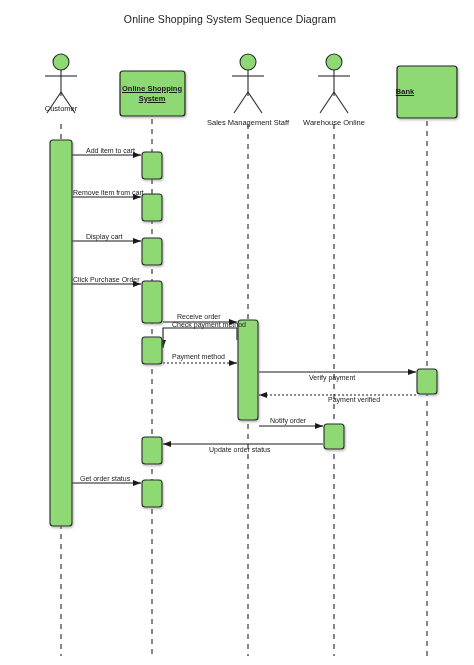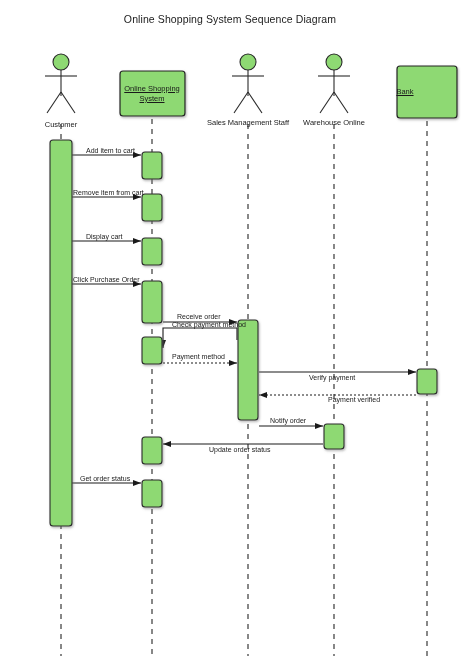--- a/index.html
+++ b/index.html
@@ -41,20 +41,21 @@
   }
   .box-label {
     position: absolute;
     text-align: center;
     font-size: 7.5px;
     color: #1a1a1a;
     text-decoration: underline;
     line-height: 10px;
     transform: translateX(-50%);
     width: 70px;
+    font-weight: bold;
   }
   .msg-label {
     position: absolute;
     font-size: 7px;
     color: #1a1a1a;
     white-space: nowrap;
   }
 </style>
 </head>
 <body>
@@ -131,21 +132,21 @@
         <rect x="142" y="337" width="20" height="27" rx="3" ry="3" fill="#8ed973" stroke="#2a2a2a" stroke-width="1.1" filter="url(#softShadow)"></rect>
         <rect x="142" y="437" width="20" height="27" rx="3" ry="3" fill="#8ed973" stroke="#2a2a2a" stroke-width="1.1" filter="url(#softShadow)"></rect>
         <rect x="142" y="480" width="20" height="27" rx="3" ry="3" fill="#8ed973" stroke="#2a2a2a" stroke-width="1.1" filter="url(#softShadow)"></rect>
         <rect x="238" y="320" width="20" height="100" rx="3" ry="3" fill="#8ed973" stroke="#2a2a2a" stroke-width="1.1" filter="url(#softShadow)"></rect>
         <rect x="417" y="369" width="20" height="25" rx="3" ry="3" fill="#8ed973" stroke="#2a2a2a" stroke-width="1.1" filter="url(#softShadow)"></rect>
         <rect x="324" y="424" width="20" height="25" rx="3" ry="3" fill="#8ed973" stroke="#2a2a2a" stroke-width="1.1" filter="url(#softShadow)"></rect>
       </g>
   </svg>
 
   <div id="labels-layer">
-      <div class="participant-label" style="left: 61px; top: 120px;">Customer</div>
+      <div class="participant-label" style="left: 61px; top: 104px;">Customer</div>
       <div class="box-label" style="left: 152px; top: 83.5px;">Online Shopping System</div>
       <div class="participant-label" style="left: 248px; top: 118px; text-align: center;">Sales Management Staff</div>
       <div class="participant-label" style="left: 334px; top: 118px;">Warehouse Online</div>
       <div class="box-label" style="left: 405px; top: 87px;">Bank</div>
       <div class="msg-label" style="left: 86px; top: 147px;">Add item to cart</div>
       <div class="msg-label" style="left: 73px; top: 189px;">Remove item from cart</div>
       <div class="msg-label" style="left: 86px; top: 233px;">Display cart</div>
       <div class="msg-label" style="left: 73px; top: 276px;">Click Purchase Order</div>
       <div class="msg-label" style="left: 177px; top: 313px;">Receive order</div>
       <div class="msg-label" style="left: 172px; top: 321px;">Check payment method</div>

